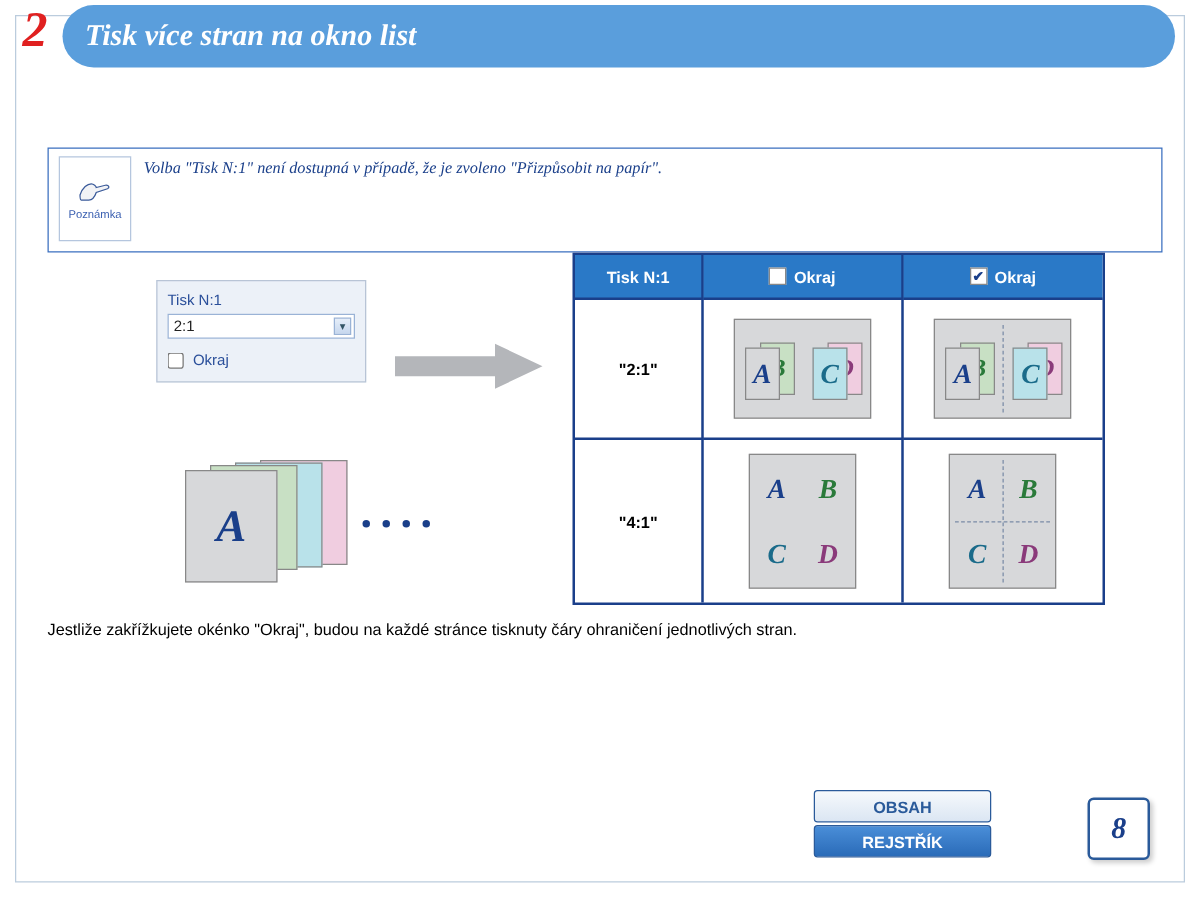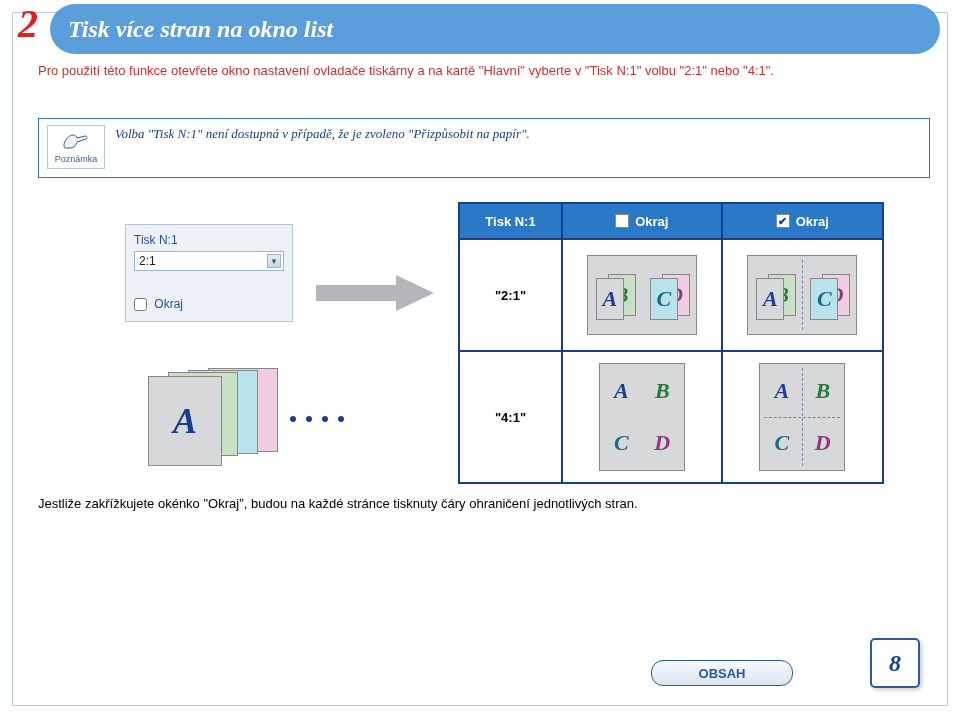--- a/index.html
+++ b/index.html
@@ -54,21 +54,21 @@
     left: 38px; top: 118px; right: 30px;
     border: 1.5px solid #3a6fbf;
     display: flex;
     padding: 6px 10px 8px 8px;
     align-items: flex-start;
   }
   .note-icon-wrap {
     width: 58px;
     text-align: center;
     border: 1px solid #b5c6de;
-    padding: 4px 2px;
+    padding: 16px 2px;
     margin-right: 10px;
   }
   .note-icon-wrap svg { display: block; margin: 0 auto 2px; }
   .note-icon-label {
     font-size: 9px;
     color: #3a5fb0;
   }
   .note-body {
     font-size: 13px;
     font-style: italic;
@@ -92,21 +92,21 @@
   }
   .dlg .lbl { margin-bottom: 4px; }
   .dlg .combo {
     background: #fff;
     border: 1px solid #9ab3d6;
     height: 20px;
     padding: 2px 4px;
     font-size: 12px;
     color: #222;
     position: relative;
-    margin-bottom: 26px;
+    margin-bottom: 10px;
   }
   .dlg .combo .arrow {
     position: absolute; right: 2px; top: 2px;
     width: 14px; height: 14px;
     background: linear-gradient(#e6eef9,#c6d7ee);
     border: 1px solid #9ab3d6;
     display: flex; align-items: center; justify-content: center;
     font-size: 9px; color: #356;
   }
   .dlg .chk input { vertical-align: middle; margin-right: 4px; }
@@ -231,21 +231,21 @@
   }
   .nav .btn {
     display:flex; align-items:center; justify-content:center;
     width:142px; height:26px;
     background:linear-gradient(#4a8ed8,#2a6bb8);
     border:1px solid #2a5a9a;
     color:#fff; font-size:13px; font-weight:bold;
     margin:0 auto 2px;
     border-radius:3px;
   }
-  .nav .btn.top { background:linear-gradient(#f6f9fc,#dbe6f3); color:#2a5a9a;border-radius:12px;}
+  .nav .btn.top { background:linear-gradient(#f6f9fc,#dbe6f3); color:#2a5a9a;}
   .pagebox {
     position:absolute; right:40px; bottom:30px;
     width:50px; height:50px;
     border:2px solid #2a5a9a;
     border-radius:5px;
     display:flex; align-items:center; justify-content:center;
     background:#fff;
     box-shadow:2px 2px 4px rgba(0,0,0,.2);
     font-family:"Times New Roman", serif;
     font-style:italic; font-weight:bold; font-size:24px; color:#1a3f8a;
@@ -255,21 +255,20 @@
 <body>
 
 <div class="page-border"></div>
 
 <div class="section-number">2</div>
 <div class="section-title">
   <span>Tisk více stran na okno list</span>
 </div>
 
 <div class="intro">
-  <div>Pro použití této funkce otevřete okno nastavení ovladače tiskárny a na kartě "Hlavní" vyberte v "Tisk N:1" volbu "2:1" nebo "4:1".</div>
 </div>
 
 <div class="note-box">
   <div class="note-icon-wrap">
     <svg width="28" height="22" viewBox="0 0 28 22">
       <path d="M2 14c2-6 6-9 9-9 2 0 4 2 4 3l8-2c2 0 3 2 1 3l-9 3c-1 3-3 6-6 6H3c-1 0-1-3-1-4z" fill="#f2f3f6" stroke="#3a5a9a" stroke-width="1"></path>
     </svg>
     <div class="note-icon-label">Poznámka</div>
   </div>
   <div class="note-body">
@@ -369,14 +368,15 @@
         <div class="q D">D</div>
       </div>
     </div>
   </div>
 </div>
 
 <div class="foot-text">Jestliže zakřížkujete okénko "Okraj", budou na každé stránce tisknuty čáry ohraničení jednotlivých stran.</div>
 
 <div class="nav">
   <div class="btn top">OBSAH</div>
+  <div class="btn">REJSTŘÍK</div>
 </div>
 <div class="pagebox">8</div>
 
 </body></html>

